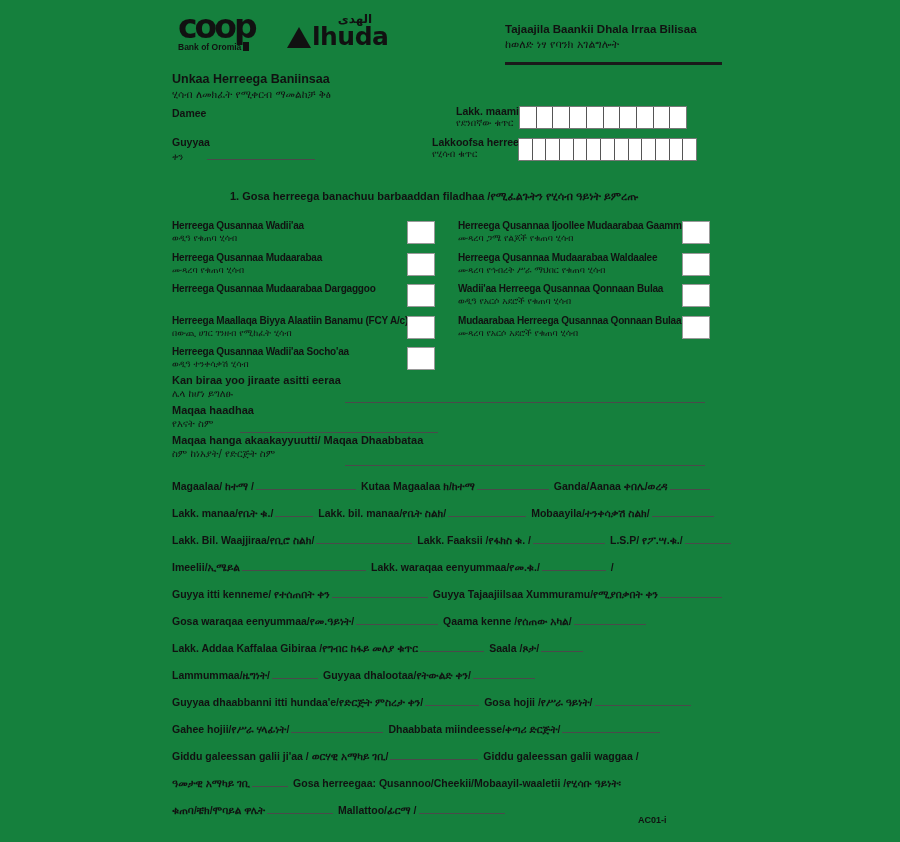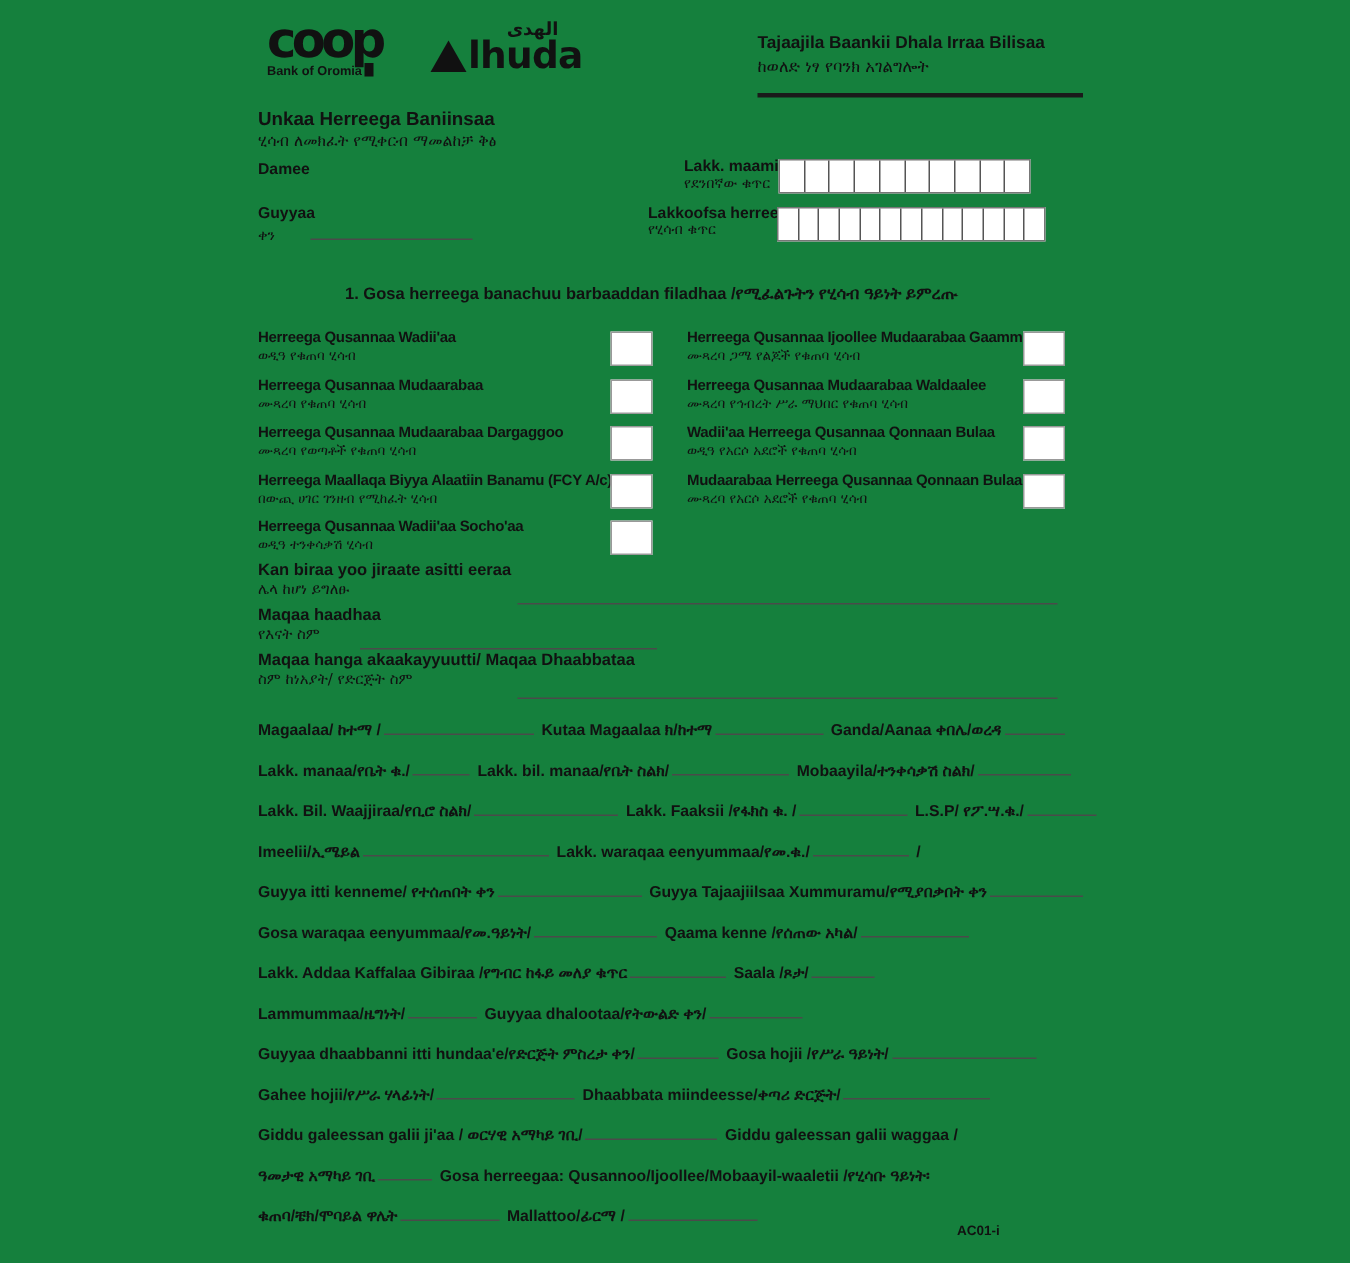--- a/index.html
+++ b/index.html
@@ -145,21 +145,20 @@
         <div class="amh">ወዲዓ የቁጠባ ሂሳብ</div>
         <div class="cb"></div>
       </div>
       <div class="acct-item">
         <div class="lat">Herreega Qusannaa  Mudaarabaa</div>
         <div class="amh">ሙጻረባ የቁጠባ ሂሳብ</div>
         <div class="cb"></div>
       </div>
       <div class="acct-item">
         <div class="lat">Herreega Qusannaa Mudaarabaa Dargaggoo</div>
-        <div class="amh">ሙጻረባ የወጣቶች የቁጠባ ሂሳብ</div>
         <div class="cb"></div>
       </div>
       <div class="acct-item">
         <div class="lat">Herreega Maallaqa Biyya Alaatiin Banamu (FCY A/c)</div>
         <div class="amh">በውጪ ሀገር ገንዘብ የሚከፈት ሂሳብ</div>
         <div class="cb"></div>
       </div>
       <div class="acct-item">
         <div class="lat">Herreega Qusannaa Wadii'aa Socho'aa</div>
         <div class="amh">ወዲዓ ተንቀሳቃሽ ሂሳብ</div>
@@ -210,19 +209,19 @@
       <div class="drow"><span class="seg"><span class="seglabel">Lakk. manaa/የቤት ቁ./</span><span class="fl" style="width: 38px;"></span></span><span class="seg"><span class="seglabel">Lakk. bil. manaa/የቤት ስልክ/</span><span class="fl" style="width: 78px;"></span></span><span class="seg"><span class="seglabel">Mobaayila/ተንቀሳቃሽ ስልክ/</span><span class="fl" style="width: 62px;"></span></span></div>
       <div class="drow"><span class="seg"><span class="seglabel">Lakk. Bil. Waajjiraa/የቢሮ ስልክ/</span><span class="fl" style="width: 96px;"></span></span><span class="seg"><span class="seglabel">Lakk. Faaksii /የፋክስ ቁ. /</span><span class="fl" style="width: 72px;"></span></span><span class="seg"><span class="seglabel">L.S.P/ የፖ.ሣ.ቁ./</span><span class="fl" style="width: 46px;"></span></span></div>
       <div class="drow"><span class="seg"><span class="seglabel">Imeelii/ኢሜይል</span><span class="fl" style="width: 124px;"></span></span><span class="seg"><span class="seglabel">Lakk. waraqaa eenyummaa/የመ.ቁ./</span><span class="fl" style="width: 64px;"></span></span><span class="seg"><span class="seglabel">/</span></span></div>
       <div class="drow"><span class="seg"><span class="seglabel">Guyya itti kenneme/ የተሰጠበት ቀን</span><span class="fl" style="width: 96px;"></span></span><span class="seg"><span class="seglabel">Guyya Tajaajiilsaa Xummuramu/የሚያበቃበት ቀን</span><span class="fl" style="width: 62px;"></span></span></div>
       <div class="drow"><span class="seg"><span class="seglabel">Gosa waraqaa eenyummaa/የመ.ዓይነት/</span><span class="fl" style="width: 82px;"></span></span><span class="seg"><span class="seglabel">Qaama kenne /የሰጠው አካል/</span><span class="fl" style="width: 72px;"></span></span></div>
       <div class="drow"><span class="seg"><span class="seglabel">Lakk. Addaa Kaffalaa Gibiraa /የግብር ከፋይ መለያ ቁጥር</span><span class="fl" style="width: 64px;"></span></span><span class="seg"><span class="seglabel">Saala /ጾታ/</span><span class="fl" style="width: 42px;"></span></span></div>
       <div class="drow"><span class="seg"><span class="seglabel">Lammummaa/ዜግነት/</span><span class="fl" style="width: 46px;"></span></span><span class="seg"><span class="seglabel">Guyyaa dhalootaa/የትውልድ ቀን/</span><span class="fl" style="width: 62px;"></span></span></div>
       <div class="drow"><span class="seg"><span class="seglabel">Guyyaa dhaabbanni itti hundaa'e/የድርጅት ምስረታ ቀን/</span><span class="fl" style="width: 54px;"></span></span><span class="seg"><span class="seglabel">Gosa hojii /የሥራ ዓይነት/</span><span class="fl" style="width: 96px;"></span></span></div>
       <div class="drow"><span class="seg"><span class="seglabel">Gahee hojii/የሥራ ሃላፊነት/</span><span class="fl" style="width: 92px;"></span></span><span class="seg"><span class="seglabel">Dhaabbata miindeesse/ቀጣሪ ድርጅት/</span><span class="fl" style="width: 98px;"></span></span></div>
       <div class="drow"><span class="seg"><span class="seglabel">Giddu galeessan galii ji'aa / ወርሃዊ አማካይ ገቢ/</span><span class="fl" style="width: 88px;"></span></span><span class="seg"><span class="seglabel">Giddu galeessan galii waggaa /</span></span></div>
-      <div class="drow"><span class="seg"><span class="seglabel">ዓመታዊ አማካይ  ገቢ</span><span class="fl" style="width: 36px;"></span></span><span class="seg"><span class="seglabel">Gosa herreegaa: Qusannoo/Ijoollee/Mobaayil-waaletii /የሂሳቡ ዓይነት፡</span></span></div>
+      <div class="drow"><span class="seg"><span class="seglabel">ዓመታዊ አማካይ  ገቢ</span><span class="fl" style="width: 36px;"></span></span><span class="seg"><span class="seglabel">Gosa herreegaa: Qusannoo/Cheekii/Mobaayil-waaletii /የሂሳቡ ዓይነት፡</span></span></div>
       <div class="drow"><span class="seg"><span class="seglabel">ቁጠባ/ቼክ/ሞባይል ዋሌት</span><span class="fl" style="width: 66px;"></span></span><span class="seg"><span class="seglabel">Mallattoo/ፊርማ /</span><span class="fl" style="width: 86px;"></span></span></div>
     </div>
 
   <div class="doc-code">AC01-i</div>
 
 </div>
 
 </body></html>

